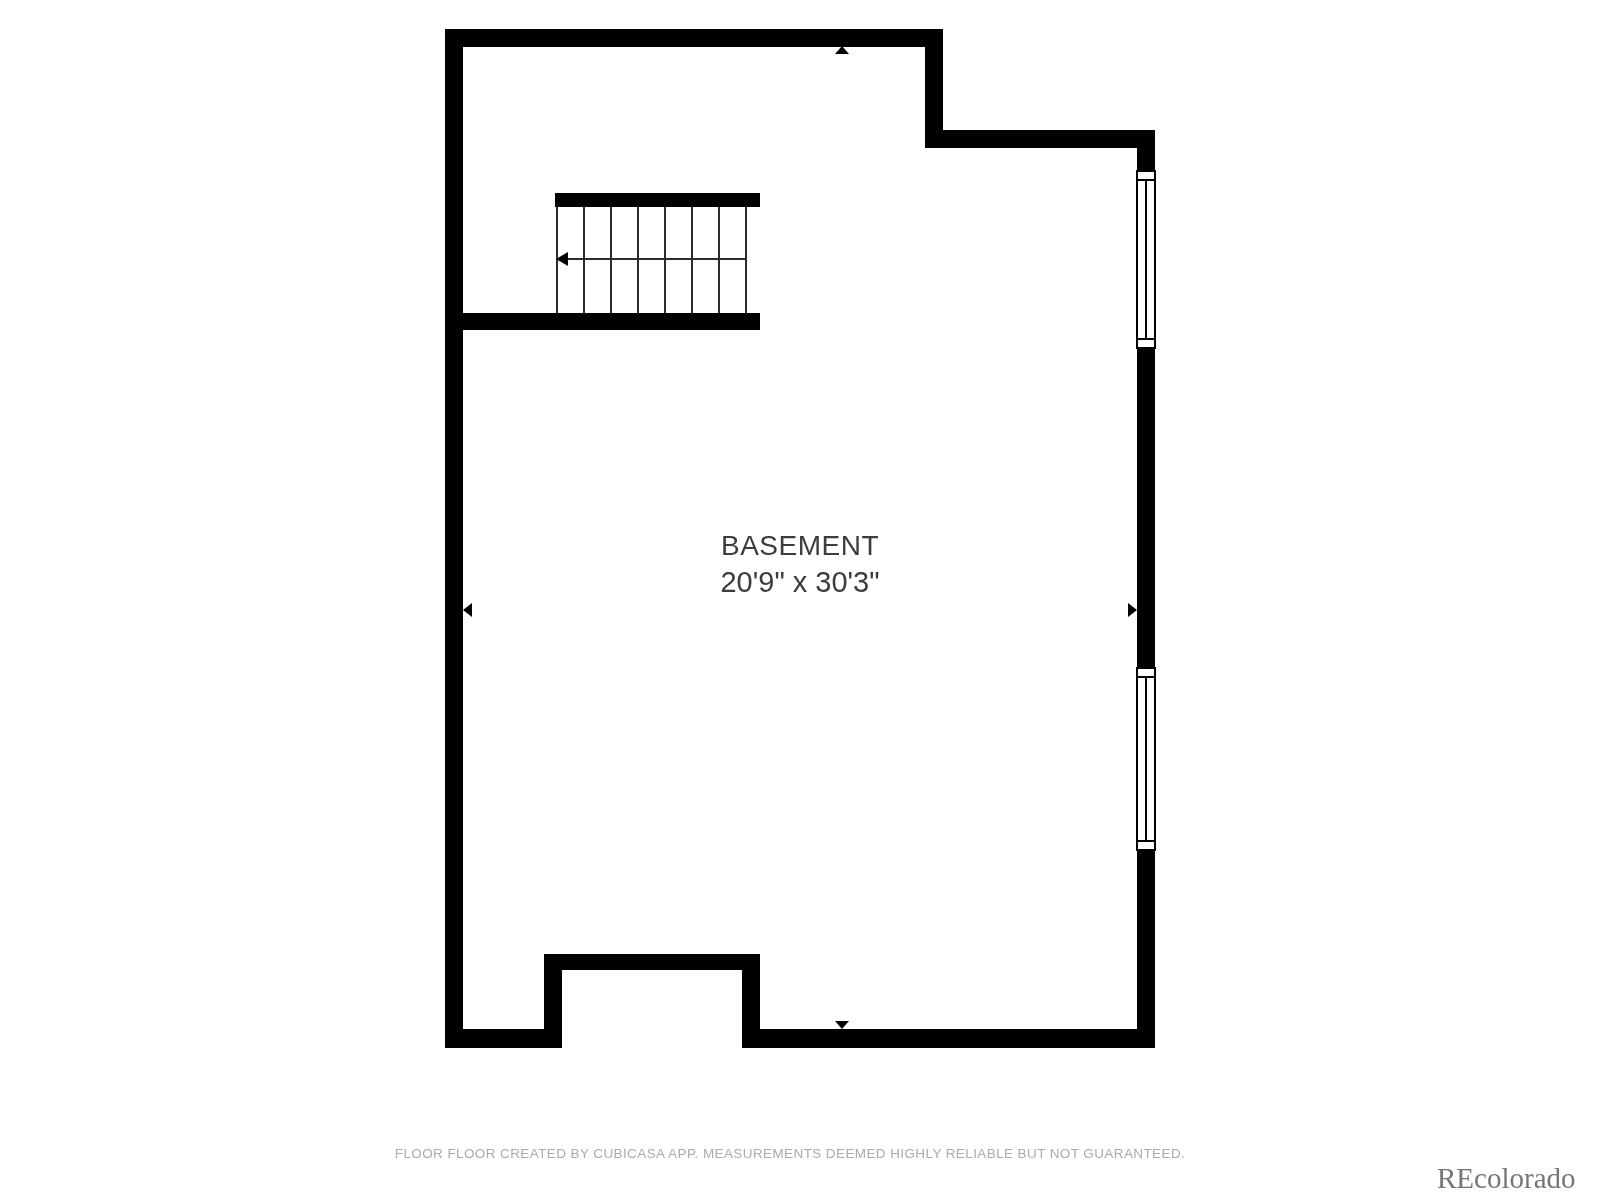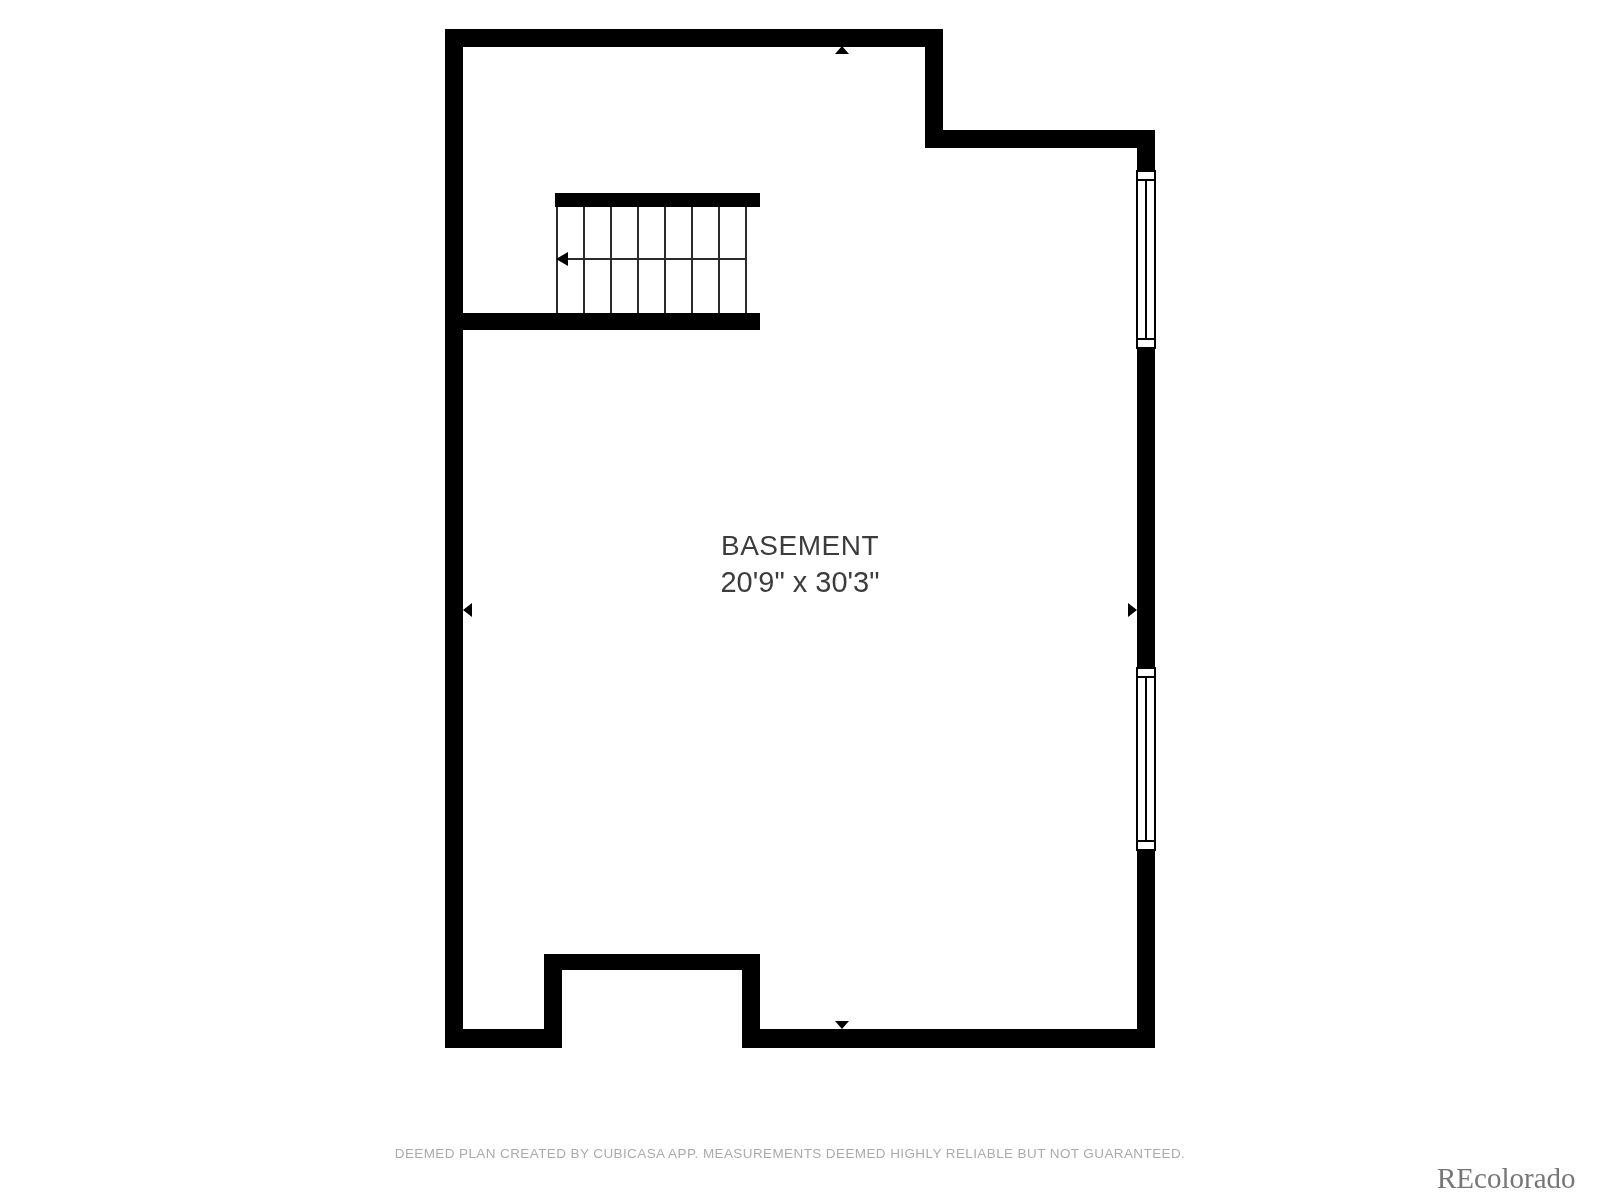--- a/index.html
+++ b/index.html
@@ -151,17 +151,17 @@
   <div class="m-arrow" id="measure-arrow-up"></div>
   <div class="m-arrow" id="measure-arrow-down"></div>
   <div class="m-arrow" id="measure-arrow-left"></div>
   <div class="m-arrow" id="measure-arrow-right"></div>
 
   <div id="room-label">
     <div id="room-name">BASEMENT</div>
     <div id="room-dimensions">20'9" x 30'3"</div>
   </div>
 
-  <div id="footer-disclaimer">DEEMED PLAN CREATED BY CUBICASA APP. MEASUREMENTS DEEMED HIGHLY RELIABLE BUT NOT GUARANTEED.</div>
+  <div id="footer-disclaimer">FLOOR FLOOR CREATED BY CUBICASA APP. MEASUREMENTS DEEMED HIGHLY RELIABLE BUT NOT GUARANTEED.</div>
 
   <div id="watermark">REcolorado</div>
 
 </div>
 
 </body></html>

